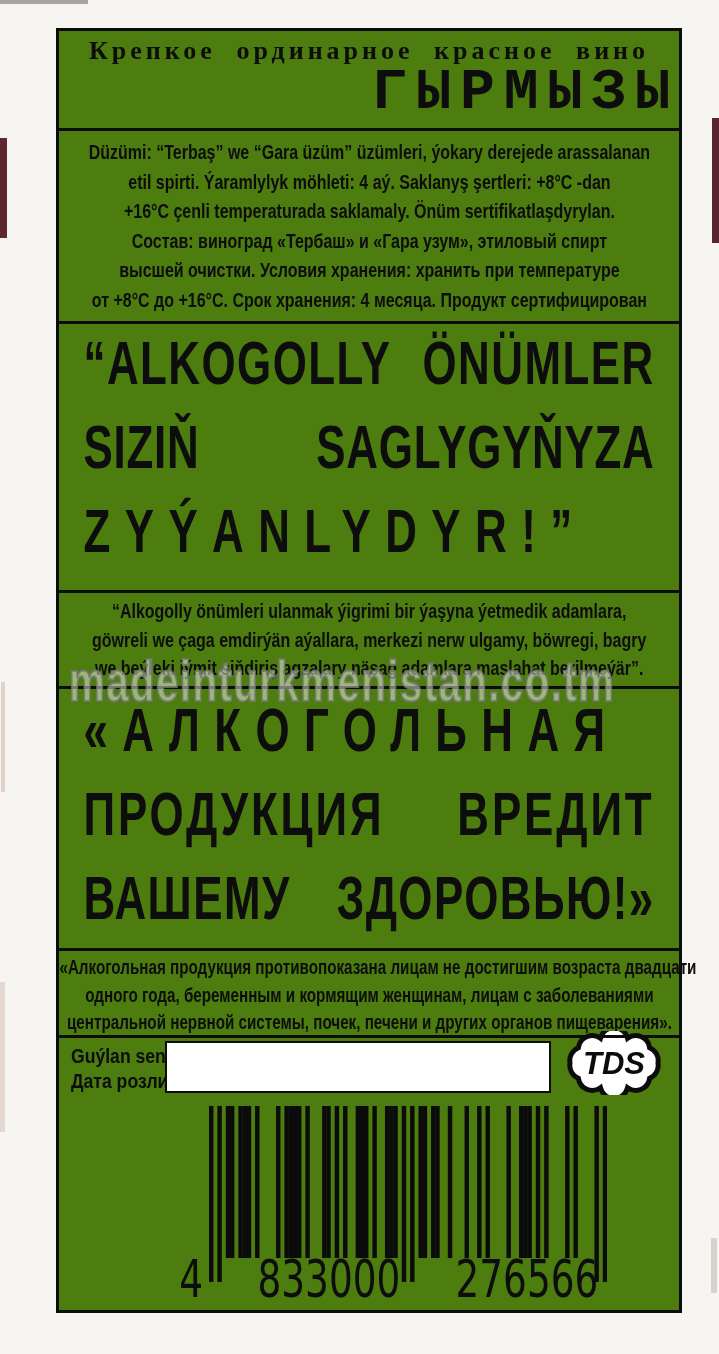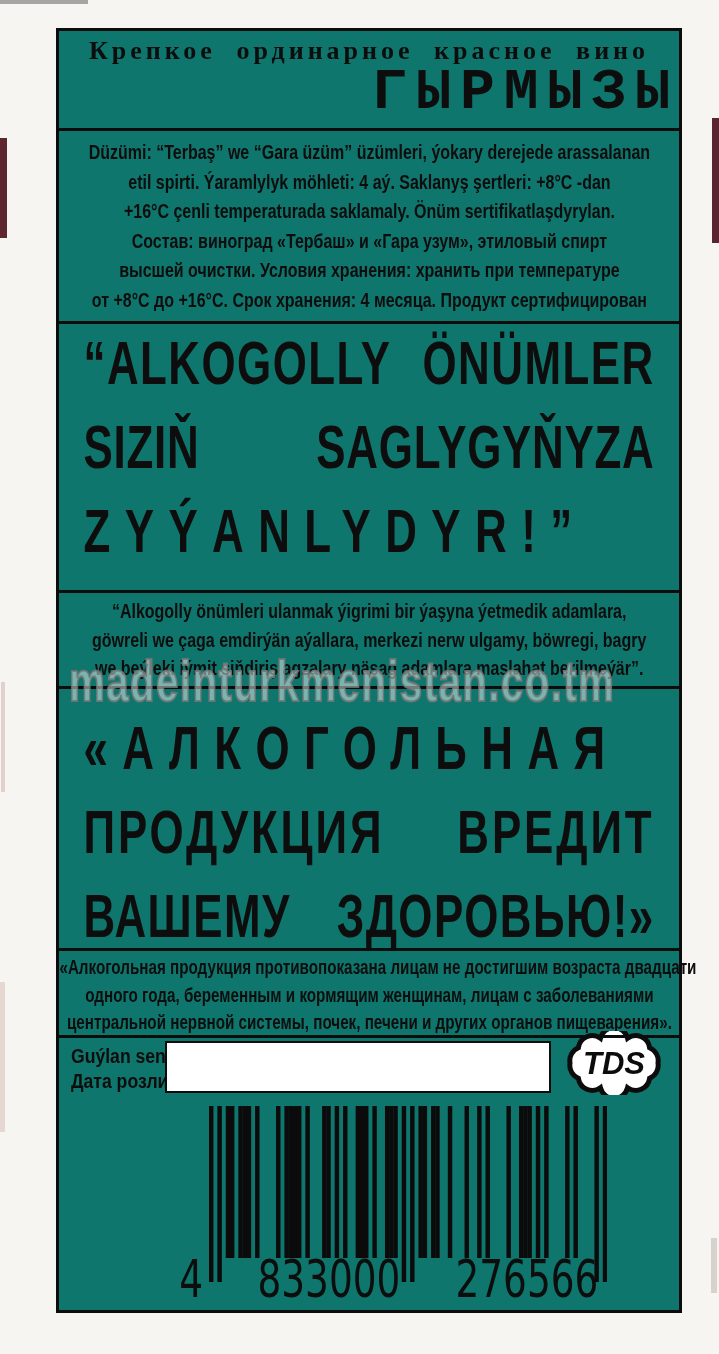--- a/index.html
+++ b/index.html
@@ -4,21 +4,21 @@
 <style>
   html,body{margin:0;padding:0;}
   body{
     width:719px;height:1354px;position:relative;overflow:hidden;
     background:#f7f5f1;
     font-family:"Liberation Sans", sans-serif;
     color:#0d0d0d;
   }
   .label{
     position:absolute;left:56px;top:28px;width:626px;height:1285px;
-    box-sizing:border-box;border:3px solid #0c0c0c;background:#0f766e;
+    box-sizing:border-box;border:3px solid #0c0c0c;background:#4d7c0f;
   }
   .divider{position:absolute;left:0;right:0;height:3px;background:#0c0c0c;z-index:2;}
   
   .category{
     position:absolute;top:5px;left:0;right:0;text-align:center;
     font-family:"Liberation Serif", serif;font-weight:bold;font-size:26px;line-height:30px;
     letter-spacing:4px;word-spacing:10px;white-space:nowrap;
   }
   .wine-name{
     position:absolute;top:31px;left:0;right:0;text-align:right;
@@ -30,21 +30,21 @@
   .para div{white-space:nowrap;}
   .comp{top:97px;width:128.2%;margin-left:-14.1%;transform:scaleX(.78);transform-origin:50% 0;
         font-size:20.5px;line-height:29.5px;padding-top:9px;}
   .advtk{top:559px;width:122%;margin-left:-11%;transform:scaleX(.82);transform-origin:50% 0;
         font-size:19.5px;line-height:28.5px;padding-top:7px;}
   .advru{top:917px;width:128.2%;margin-left:-14.1%;transform:scaleX(.78);transform-origin:50% 0;
         font-size:19.5px;line-height:27.5px;padding-top:6px;}
   
   .warn{position:absolute;left:0;width:100%;}
   .warn-tk{top:290px;height:269px;}
-  .warn-ru{top:655px;height:262px;padding-top:20px;}
+  .warn-ru{top:655px;height:262px;padding-top:2px;}
   .bigline{
     font-weight:bold;font-size:61px;line-height:84px;height:84px;
     width:138.9%;transform:scaleX(.72);transform-origin:0 50%;
     box-sizing:border-box;padding:0 34px;
     text-align:justify;text-align-last:justify;overflow:hidden;white-space:nowrap;
   }
   .ls-a{letter-spacing:2px;}
   .ls-b{letter-spacing:1px;}
   .ls-c{letter-spacing:20px;}
   .ls-d{letter-spacing:20px;}

